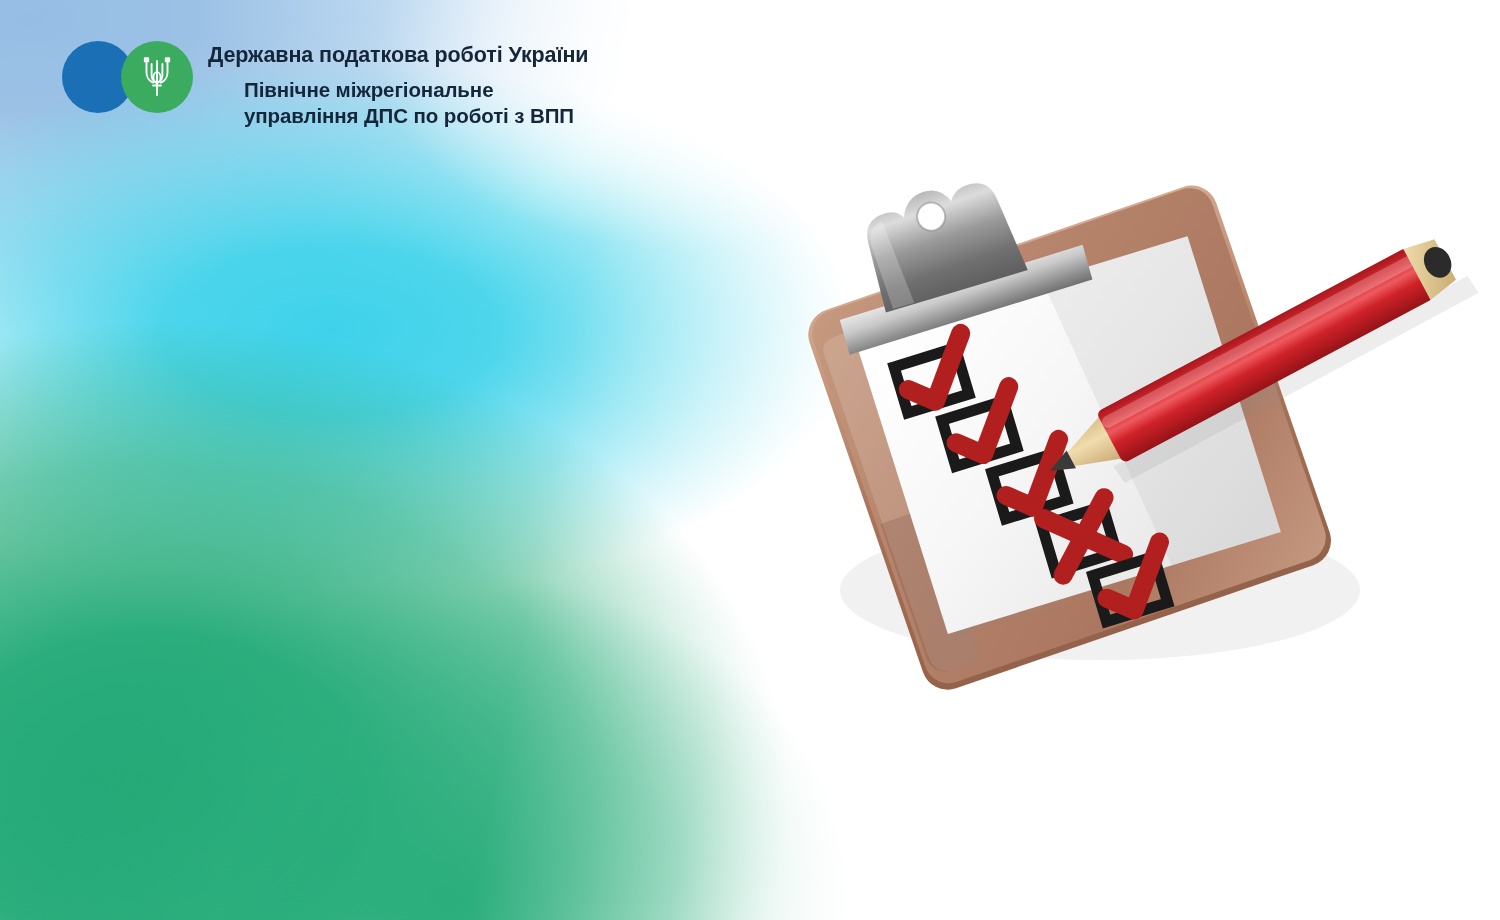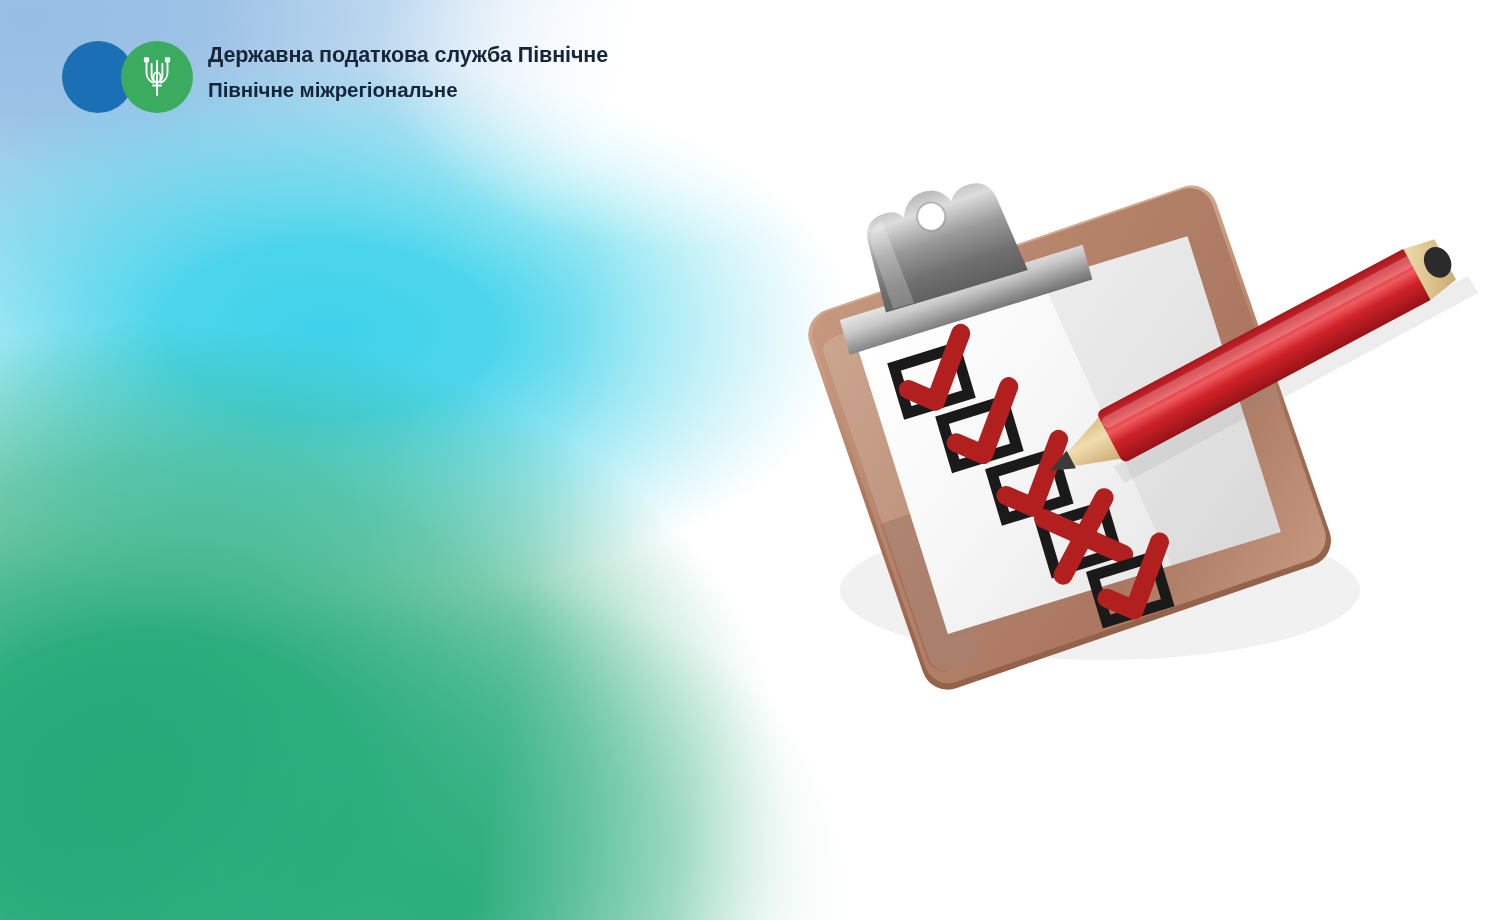--- a/index.html
+++ b/index.html
@@ -130,20 +130,21 @@
     font-size: 21.5px;
     font-weight: 700;
     letter-spacing: -0.1px;
     white-space: nowrap;
   }
   .ht-line2, .ht-line3 {
     font-size: 20.5px;
     font-weight: 700;
     letter-spacing: -0.1px;
     white-space: nowrap;
+    margin-left: 36px;
   }
   .ht-line2 { margin-top: 7px; }
 
   
   .headline {
     position: absolute;
     left: 0;
     top: 292px;
     width: 760px;
     text-align: center;
@@ -198,22 +199,23 @@
             <path d="M11.6 9 L11.6 20 C11.6 24.2 13.8 26.6 17 27.4 C20.2 26.6 22.4 24.2 22.4 20 L22.4 9"></path>
             <path d="M4.8 3.2 L8.2 3.2 M4.8 3.2 L4.8 6.4 M8.2 3.2 L8.2 6.4 M4.8 6.4 L8.2 6.4"></path>
             <path d="M25.8 3.2 L29.2 3.2 M25.8 3.2 L25.8 6.4 M29.2 3.2 L29.2 6.4 M25.8 6.4 L29.2 6.4"></path>
             <path d="M13 30.5 L21 30.5"></path>
             <ellipse cx="17" cy="22.5" rx="3.6" ry="5.4"></ellipse>
           </g>
         </svg>
       </div>
     </div>
     <div class="header-text">
-      <div class="ht-line1">Державна податкова служба Північне</div>
+      <div class="ht-line1">Державна податкова роботі України</div>
       <div class="ht-line2">Північне міжрегіональне</div>
+      <div class="ht-line3">управління ДПС по роботі з ВПП</div>
     </div>
   </div>
 
 
   <div class="illu">
     <svg width="700" height="580" viewBox="0 0 700 580">
       <defs>
         <linearGradient id="boardG" x1="0" y1="0" x2="1" y2="1">
           <stop offset="0%" stop-color="#c69a80"></stop>
           <stop offset="35%" stop-color="#b5826a"></stop>

